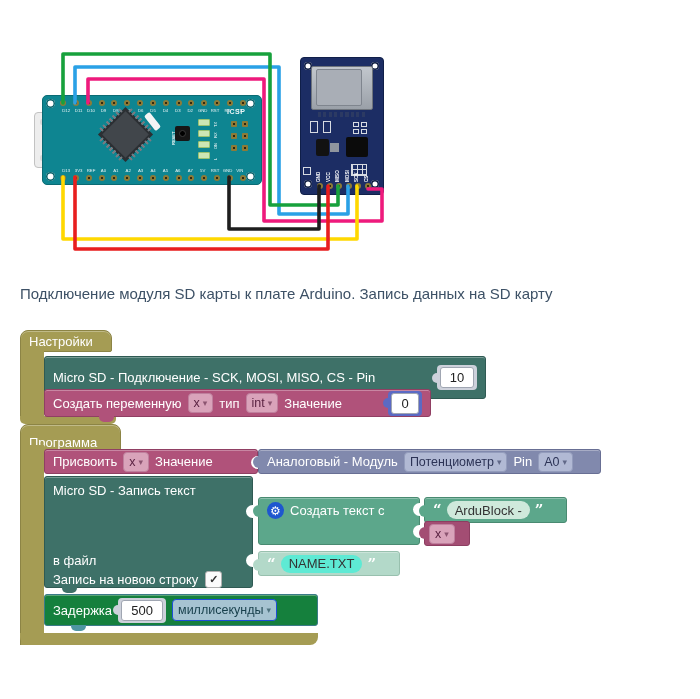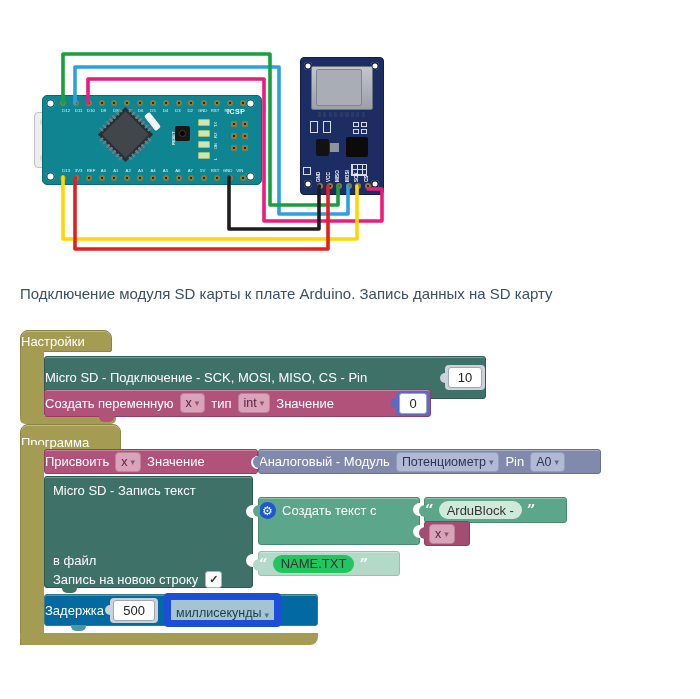--- a/index.html
+++ b/index.html
@@ -28,34 +28,34 @@
   #chip .cs4{top:2px;bottom:2px;right:-6px;width:4px;background:repeating-linear-gradient(0deg,#757b82 0 2px,transparent 2px 4.5px);}
   #usb{left:34px;top:112px;width:64px;height:56px;background:#ededed;
        border:1px solid #c2c2c2;border-radius:4px;}
   #sdmod{left:300px;top:57px;width:84px;height:138px;background:#1c2d64;
          border:1px solid #101f49;border-radius:4px;}
   .ipin{width:6px;height:6px;border-radius:1px;
         background:radial-gradient(circle,#2d250d 0 36%,#8d7b37 37%);}
   .outline-sq{box-sizing:border-box;border:1px solid #d7dbe2;background:transparent;}
   
   .ws{position:absolute;box-sizing:border-box;display:flex;align-items:center;gap:6px;
-      padding:0 0;font-size:13px;color:#fff;border-radius:3px;
+      padding:0 8px;font-size:13px;color:#fff;border-radius:3px;
       box-shadow:inset 0 1px 0 rgba(255,255,255,.3);}
   .olive{background:#a59c54;border:1px solid #8c8445;}
   .tealdark{background:#3e7168;border:1px solid #2f5a53;}
   .pinkb{background:#b0527a;border:1px solid #903f63;}
   .slateb{background:#8189ad;border:1px solid #686f94;}
   .greenm{background:#5ca78b;border:1px solid #498a71;}
   .greenl{background:#b3d9c9;border:1px solid #98c0ae;color:#333;}
-  .tealm{background:#0369a1;border:1px solid #3b7b88;}
+  .tealm{background:#15803d;border:1px solid #3b7b88;}
   .dd{display:inline-flex;align-items:center;gap:3px;border-radius:4px;padding:0 5px;
       height:18px;font-size:12.5px;white-space:nowrap;}
   .pinkdd{background:#d9a3ba;border:1px solid #bf7f9d;color:#5a2242;}
   .slatedd{background:#b1b9d4;border:1px solid #939cbc;color:#2c3356;}
-  .tealdd{background:#a6c3d1;border:7px solid #1d4ed8;color:#173f4b;align-items:flex-end;}
+  .tealdd{background:#a6c3d1;border:1px solid #1d4ed8;color:#173f4b;}
   .arr{font-size:9px;opacity:.6;}
   .numsock{display:inline-flex;align-items:center;position:relative;border-radius:4px;
            padding:2px 3px;}
   .silver{background:#cdd1db;}
   .bluef{background:#5b6ac4;}
   .numsock .ntab{position:absolute;left:-5px;top:50%;margin-top:-5px;width:6px;height:10px;
                  border-radius:5px 0 0 5px;background:inherit;}
   .nval{background:#fff;border:1px solid #a0a6b2;border-radius:3px;min-width:24px;height:19px;
         display:flex;align-items:center;justify-content:center;color:#222;font-size:13px;padding:0 4px;}
   .ltab{position:absolute;left:-6px;top:7px;width:7px;height:12px;border-radius:6px 0 0 6px;}
@@ -347,21 +347,21 @@
       <i class="ltab" style="background:#a34d73;top:5px;"></i>
       <span class="dd pinkdd">
         <span>x</span>
           <span class="arr">▾</span>
       </span>
     </div>
 
     <div class="ws greenl" style="left:258px;top:551px;width:142px;height:25px;gap:5px;">
       <i class="ltab" style="background:#b3d9c9;"></i>
       <span class="q">“</span>
-      <span class="pill" style="background:#22c55e;">NAME.TXT</span>
+      <span class="pill" style="background:#5eead4;">NAME.TXT</span>
       <span class="q">”</span>
     </div>
 
     <div class="ws tealm" style="left:44px;top:594px;width:274px;height:32px;">
       <span>Задержка</span>
       <span class="numsock silver">
         <i class="ntab"></i>
         <span class="nval" style="min-width:32px;">500</span>
       </span>
       <span class="dd tealdd" style="height:20px;">

